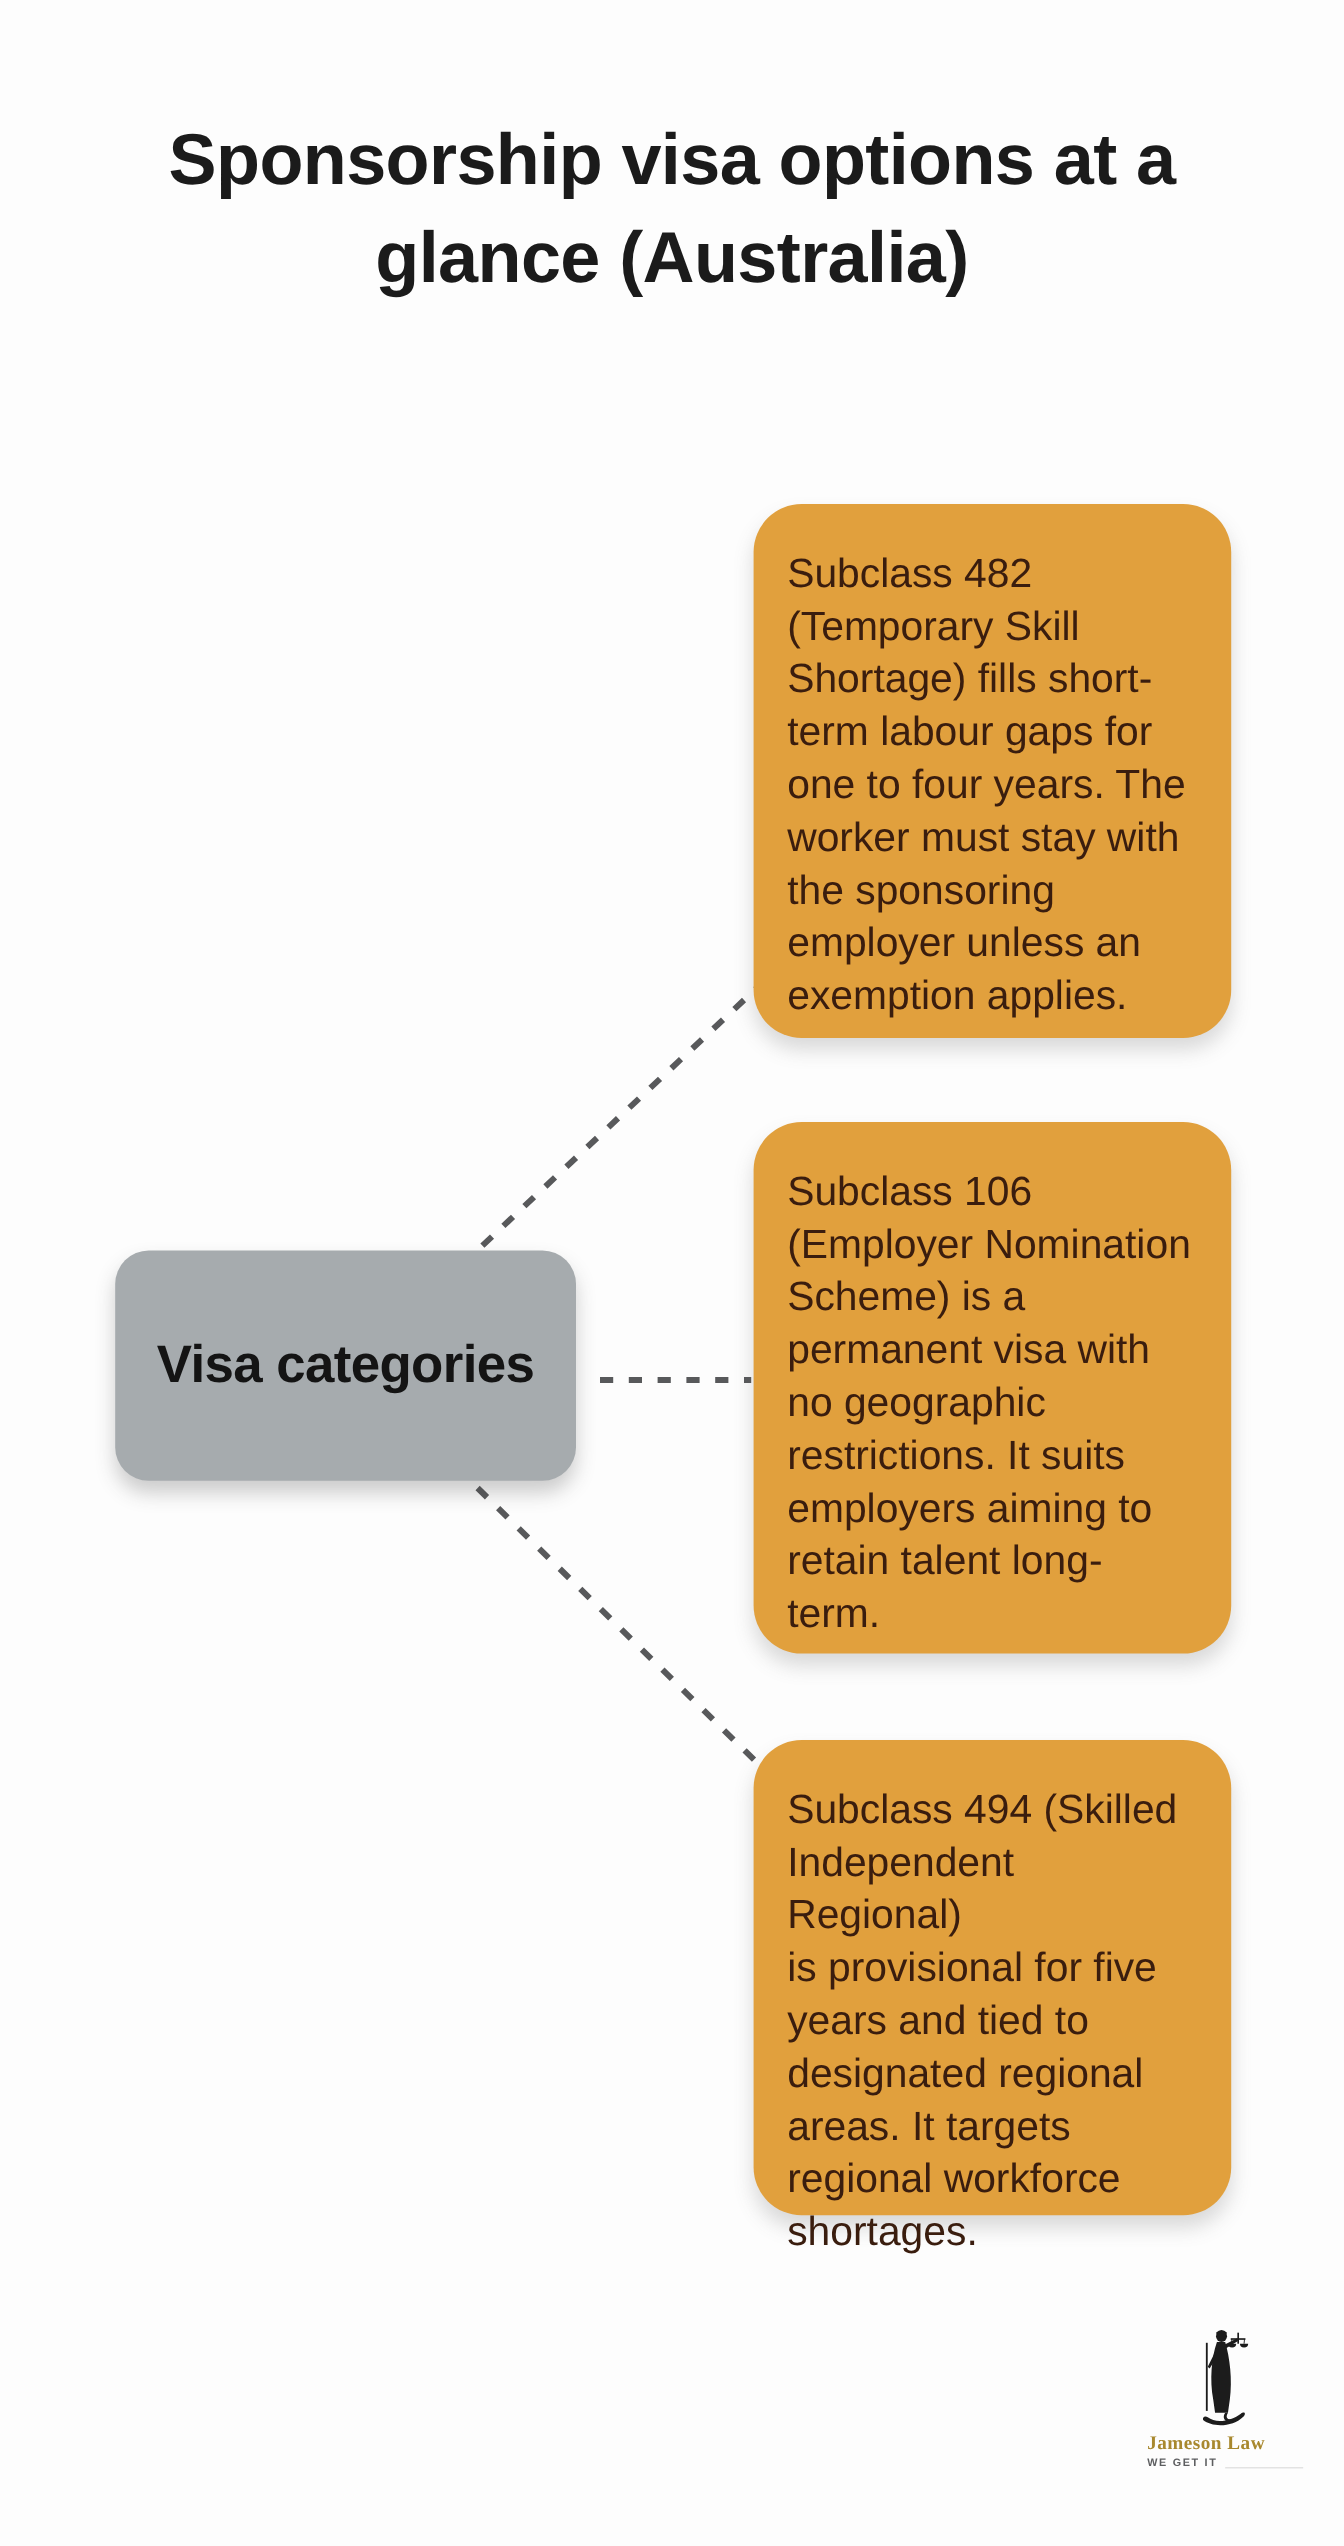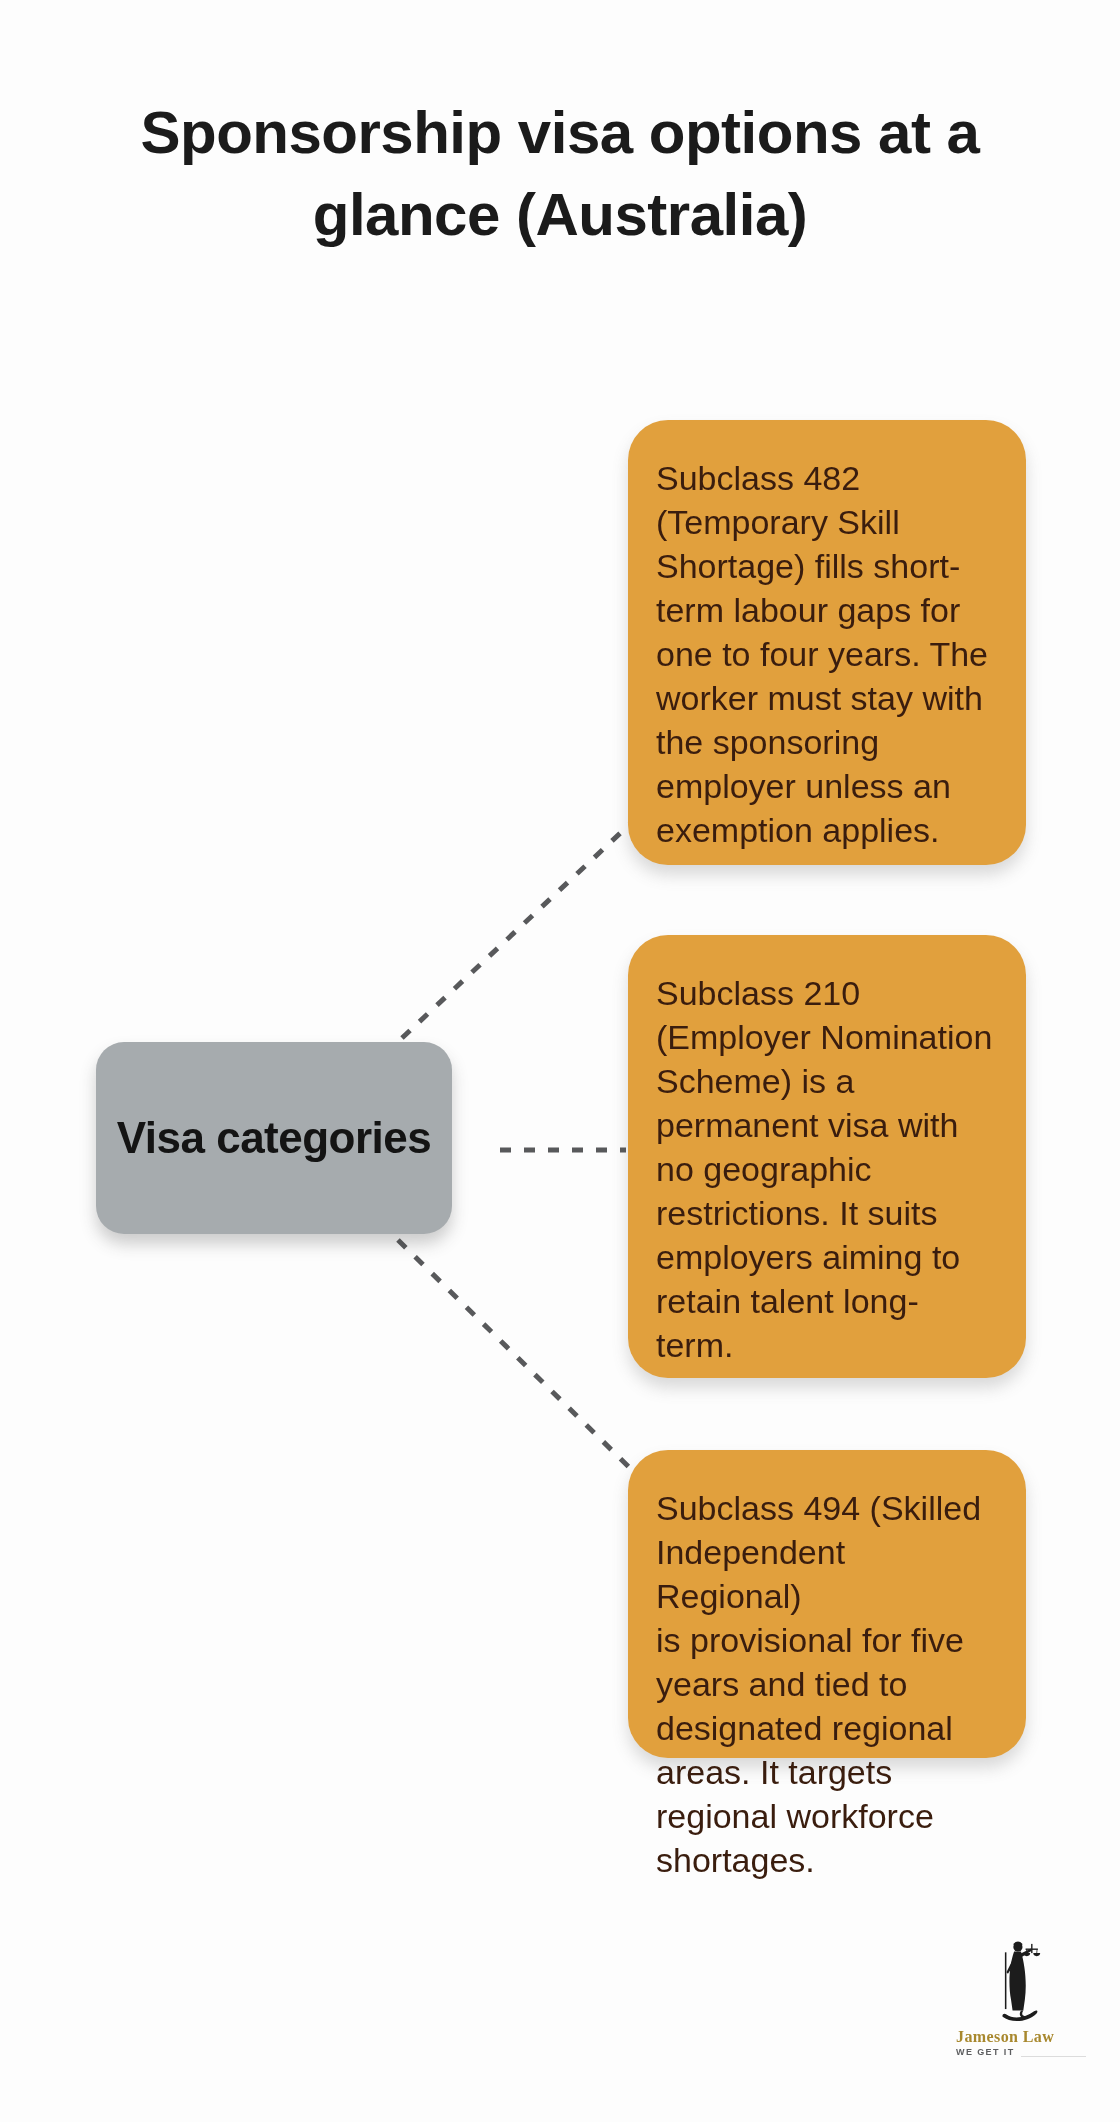--- a/index.html
+++ b/index.html
@@ -46,21 +46,21 @@
   }
   .connectors line{
     stroke:var(--connector);
     stroke-width:5;
     stroke-dasharray:11 13;
   }
   .center-node{
     position:absolute;
     left:96px;
     top:1042px;
-    width:356px;
+    width:384px;
     height:192px;
     background:var(--center-bg);
     border-radius:28px;
     box-shadow:0 10px 16px rgba(60,60,60,0.25);
     display:flex;
     align-items:center;
     justify-content:center;
   }
   .center-node span{
     font-size:44px;
@@ -78,21 +78,21 @@
     padding:36px 26px 24px 28px;
   }
   .branch p{
     font-size:34px;
     line-height:44px;
     color:var(--branch-text);
     white-space:pre-line;
   }
   .branch-1{top:420px;height:445px;}
   .branch-2{top:935px;height:443px;}
-  .branch-3{top:1450px;height:308px;}
+  .branch-3{top:1450px;height:396px;}
   .logo{
     position:absolute;
     left:956px;
     top:1940px;
     width:130px;
   }
   .logo-mark{
     display:block;
     margin-left:42px;
     width:46px;
@@ -150,21 +150,21 @@
 Shortage) fills short-
 term labour gaps for
 one to four years. The
 worker must stay with
 the sponsoring
 employer unless an
 exemption applies.</p>
   </div>
 
   <div class="branch branch-2">
-    <p>Subclass 210
+    <p>Subclass 106
 (Employer Nomination
 Scheme) is a
 permanent visa with
 no geographic
 restrictions. It suits
 employers aiming to
 retain talent long-
 term.</p>
   </div>
 

